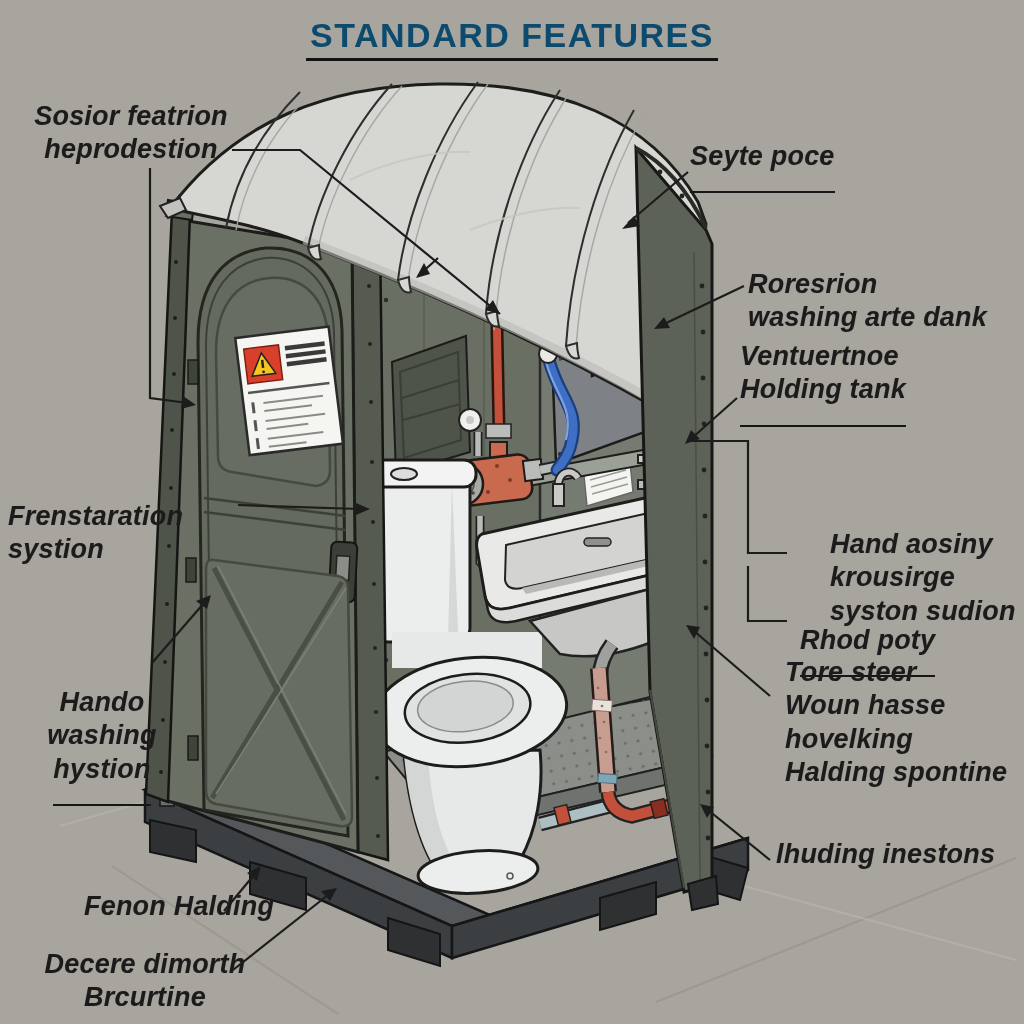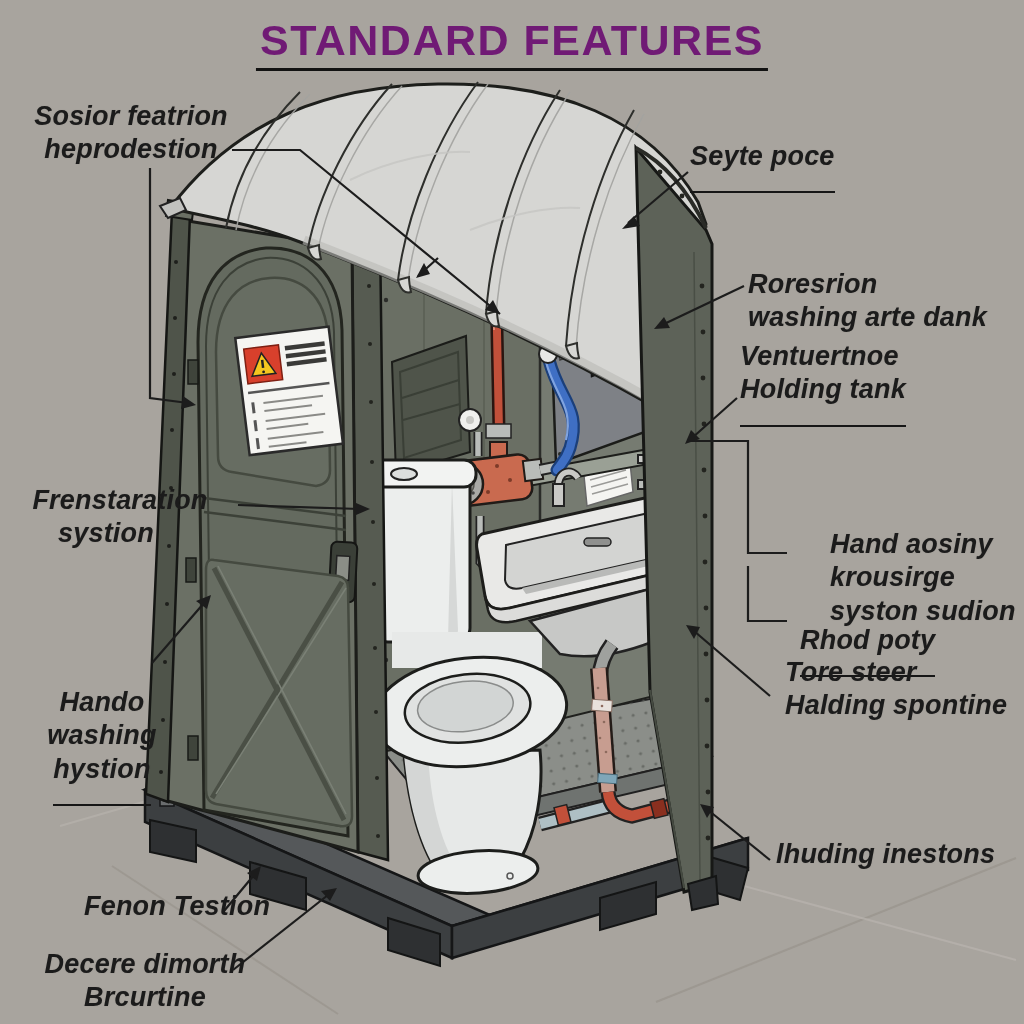--- a/index.html
+++ b/index.html
@@ -5,23 +5,23 @@
   html,body{margin:0;padding:0;}
   body{width:1024px;height:1024px;position:relative;overflow:hidden;
        background:#a8a49e;font-family:"Liberation Sans",sans-serif;}
   #scene{position:absolute;left:0;top:0;width:1024px;height:1024px;}
   .lbl{position:absolute;color:#1b1b1b;font-style:italic;font-weight:700;
        font-size:27px;line-height:1.24;letter-spacing:.2px;
        text-shadow:0 0 1px rgba(80,76,70,.25);}
   .lbl span{display:block;}
   .lbl .u{display:inline-block;border-bottom:2.5px solid #161616;padding-bottom:18px;}
   .ctr{text-align:center;}
-  .rgt{text-align:center;}
+  .rgt{text-align:left;margin-top:16px;}
   #title{position:absolute;left:50%;top:16px;transform:translateX(-50%);
-         color:#701a75;font-weight:700;font-size:43px;letter-spacing:1.5px;
+         color:#0c4a6e;font-weight:700;font-size:34px;letter-spacing:1.5px;
          border-bottom:3px solid #121212;padding:0 4px 3px 4px;white-space:nowrap;}
 </style>
 </head>
 <body>
 
 <svg id="scene" viewBox="0 0 1024 1024">
 
   <g>
     <path d="M112,866 L338,1014" stroke="#96928b" stroke-width="2" fill="none" opacity=".65"></path>
     <path d="M656,1002 L1016,858" stroke="#96928b" stroke-width="2" fill="none" opacity=".65"></path>
@@ -424,27 +424,28 @@
   <span class="u">Rhod poty</span>
 </div>
 
 <div class="lbl ctr" style="left:4px;top:650px;width:196px;margin-top:36px;">
   <span>Hando washing</span>
   <span class="u">hystion</span>
 </div>
 
 <div class="lbl" style="left:785px;top:656px;">
   <span>Tore steer</span>
+  <span>Woun hasse hovelking</span>
   <span>Halding spontine</span>
 </div>
 
 <div class="lbl" style="left:776px;top:838px;">
   <span>lhuding inestons</span>
 </div>
 
 <div class="lbl" style="left:84px;top:890px;">
-  <span>Fenon Testion</span>
+  <span>Fenon Halding</span>
 </div>
 
 <div class="lbl ctr" style="left:40px;top:948px;width:210px;">
   <span>Decere dimorth</span>
   <span>Brcurtine</span>
 </div>
 
 </body></html>

